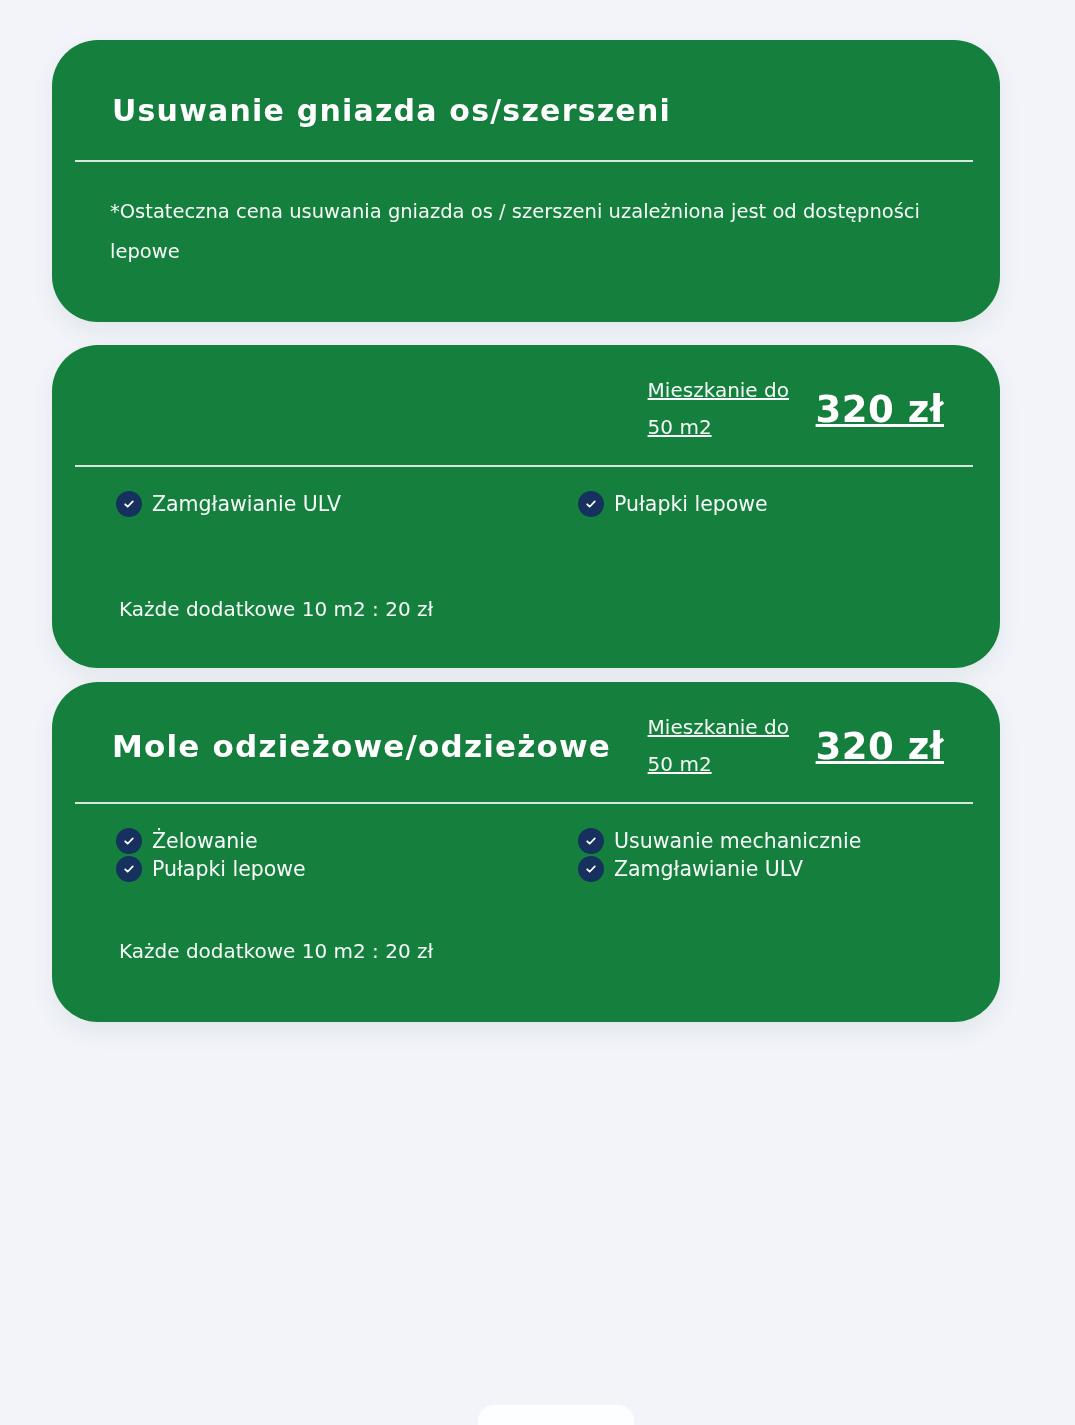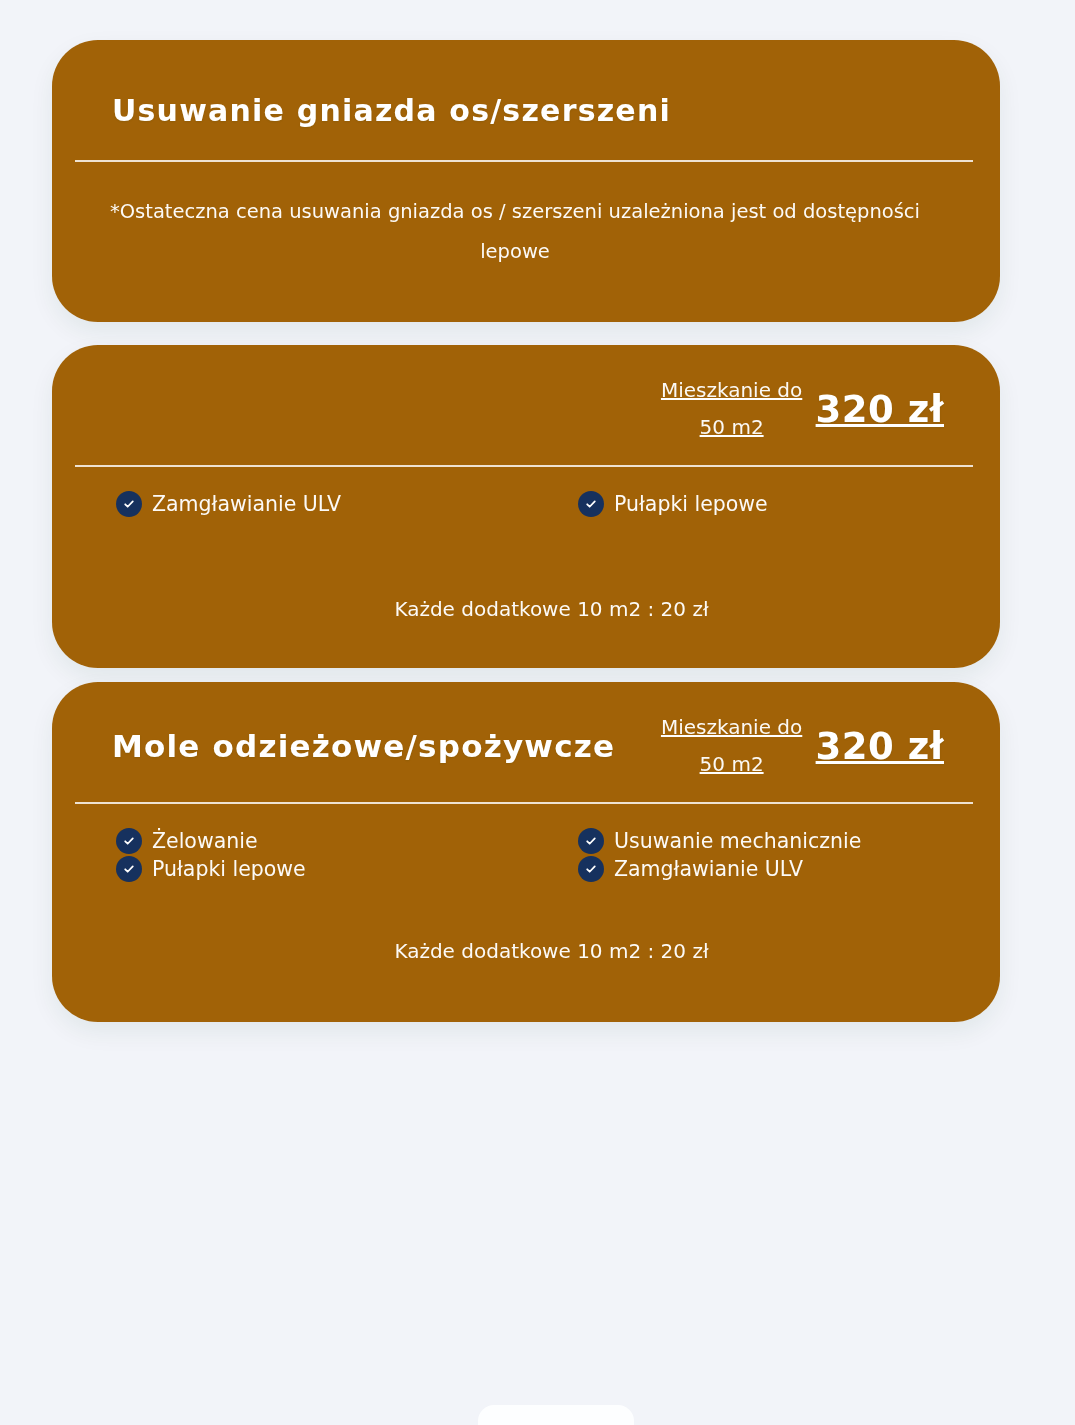--- a/index.html
+++ b/index.html
@@ -14,26 +14,25 @@
     position: relative;
     width: 1075px;
     height: 1425px;
     overflow: hidden;
     background: #f2f4f9;
   }
   .card {
     position: absolute;
     left: 52px;
     width: 948px;
-    background: #a16207;
+    background: #15803d;
     border-radius: 46px;
     color: #ffffff;
     box-sizing: border-box;
     box-shadow: 0 10px 24px rgba(20, 70, 45, 0.07);
-    text-align: center;
   }
   .card-1 { top: 40px;  height: 282px; }
   .card-2 { top: 345px; height: 323px; }
   .card-3 { top: 682px; height: 340px; }
 
   .card-header {
     height: 120px;
     display: flex;
     align-items: center;
     padding: 8px 56px 0 60px;
@@ -106,21 +105,21 @@
     height: 26px;
     border-radius: 50%;
     background: #16315e;
     display: inline-flex;
     align-items: center;
     justify-content: center;
   }
   .check svg { width: 14px; height: 14px; display: block; }
 
   .footer-note {
-    padding-left: 51px;
+    padding-left: 67px;
     font-size: 20px;
     color: rgba(255,255,255,0.97);
   }
   .card-2 .footer-note { margin-top: 80px; }
   .card-3 .footer-note { margin-top: 57px; }
 
   .peek-card {
     position: absolute;
     left: 478px;
     bottom: 0;
@@ -173,21 +172,21 @@
             </svg>
         </span>
         <span class="feature-label">Pułapki lepowe</span>
       </div>
     </div>
     <div class="footer-note">Każde dodatkowe 10 m2 : 20 zł</div>
   </section>
 
   <section class="card card-3">
     <div class="card-header">
-      <h2 class="card-title">Mole odzieżowe/spożywcze</h2>
+      <h2 class="card-title">Mole odzieżowe/odzieżowe</h2>
       <div class="header-right">
         <div class="scope">
           <div>Mieszkanie do</div>
           <div>50 m2</div>
         </div>
         <div class="price">320 zł</div>
       </div>
     </div>
     <div class="divider"></div>
     <div class="features">

